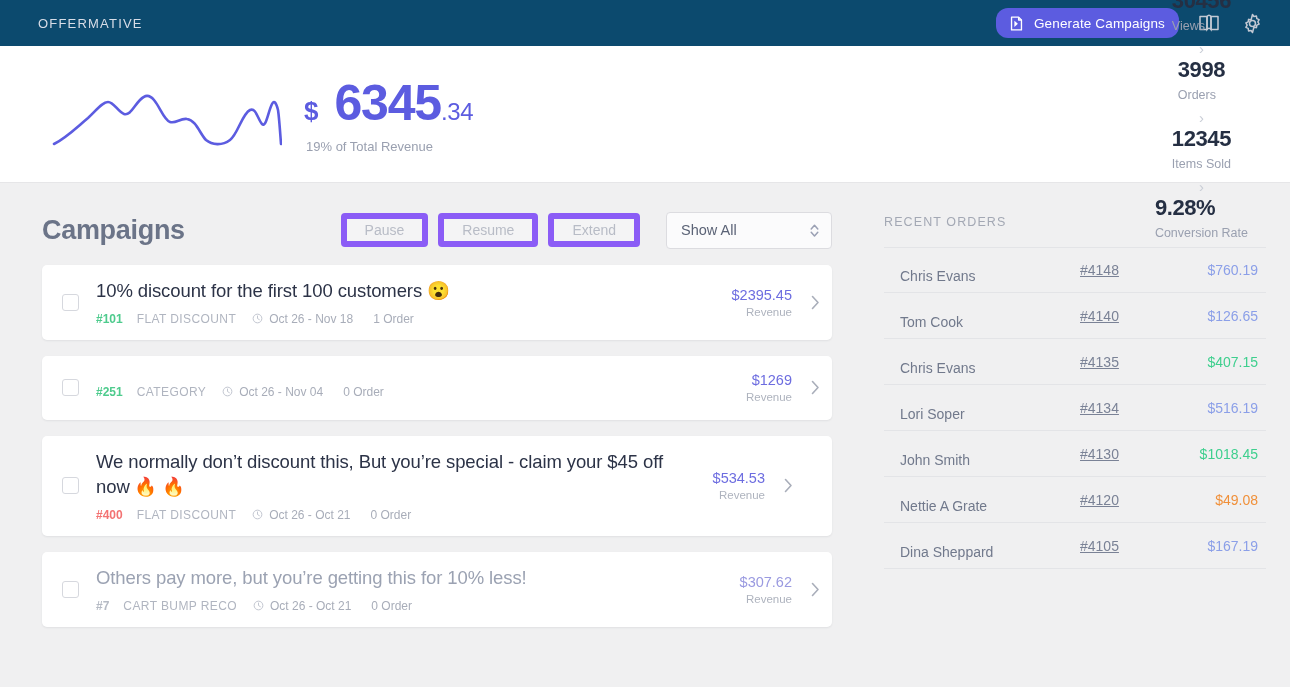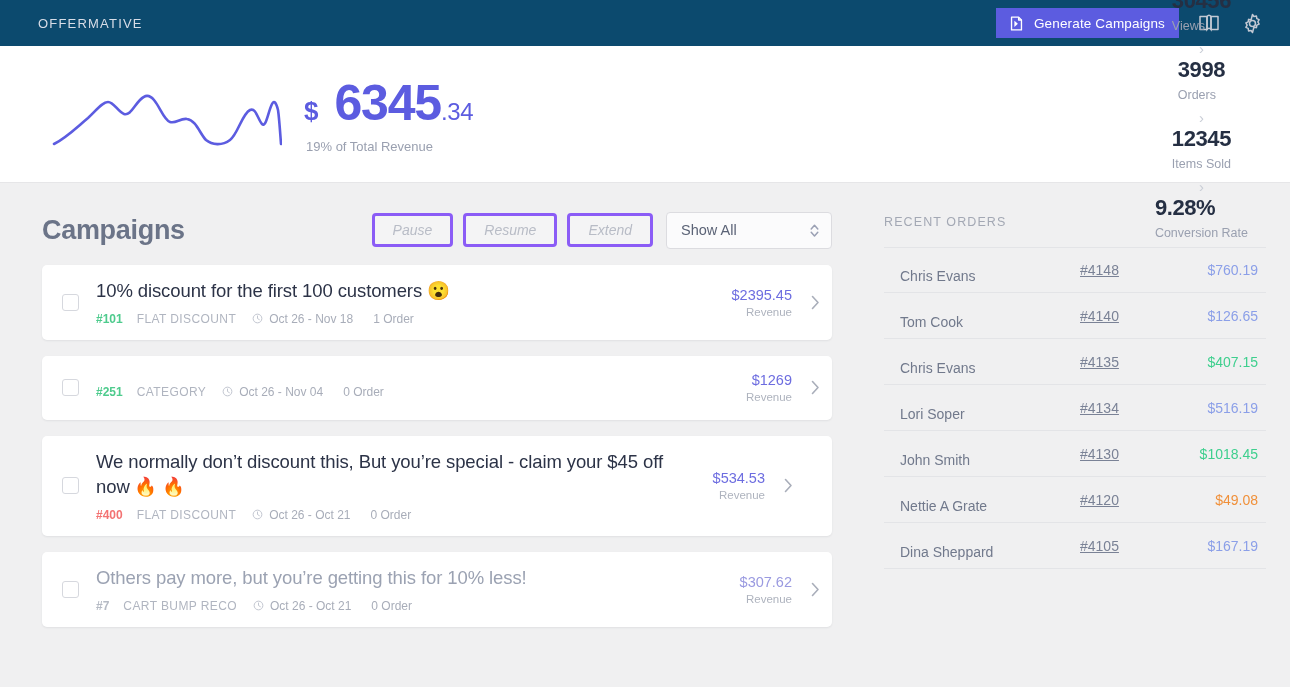--- a/index.html
+++ b/index.html
@@ -17,21 +17,21 @@
     display: flex; align-items: center;
     padding: 0 24px 0 38px;
   }
   .brand {
     color: #d8dde7; font-size: 13px;
     letter-spacing: 1.2px; font-weight: 400;
   }
   .topbar-right { margin-left: auto; display: flex; align-items: center; gap: 16px; }
   .gen-btn {
     background: #5c5ce0; color: #fff;
-    border: none; border-radius: 0;
+    border: none; border-radius: 12px;
     height: 30px; padding: 0 14px 0 12px;
     display: flex; align-items: center; gap: 9px;
     font-size: 13.5px; font-family: inherit; cursor: pointer;
     letter-spacing: .15px;
   }
   .icon-btn { background: none; border: none; cursor: pointer; display: flex; align-items: center; padding: 2px; }
 
   
   .hero {
     background: #fff; height: 137px;
@@ -56,28 +56,28 @@
 
   
   .body { display: flex; height: calc(687px - 46px - 138px); }
   .left { width: 874px; padding: 26px 0 0 42px; }
   .right { flex: 1; padding: 32px 24px 0 10px; }
 
   .lhead { display: flex; align-items: center; height: 42px; padding-right: 42px; }
   .ltitle { font-size: 27px; color: #6b7488; font-weight: bold; letter-spacing: -0.3px; }
   .lactions { margin-left: auto; display: flex; align-items: center; gap: 10px; }
   .abtn {
-    background: #f4f4f5; border: 3px solid #8b5cf6; border-radius: 4px;
+    background: #f4f4f5; border: 6px solid #8b5cf6; border-radius: 4px;
     height: 34px; padding: 0 18px; color: #b8bcc6; font-size: 14px;
-    font-family: inherit; cursor: pointer; font-style: italic;
+    font-family: inherit; cursor: pointer;
   }
   .sel {
     background: #fbfbfc; border: 1px solid #dcdce0; border-radius: 4px;
     height: 37px; width: 166px; display: flex; align-items: center;
-    padding: 0 10px 0 14px; cursor: pointer; margin-left: 3px;
+    padding: 0 10px 0 14px; cursor: pointer; margin-left: 16px;
   }
   .sel-val { font-size: 14.5px; color: #5b6376; }
   .sel-ico { margin-left: auto; display: flex; }
 
   
   .cards { margin-top: 14px; padding-right: 42px; display: flex; flex-direction: column; gap: 16px; }
   .card {
     background: #fff; border-radius: 5px;
     box-shadow: 0 1px 2px rgba(40,45,60,.08);
     display: flex; align-items: center;

